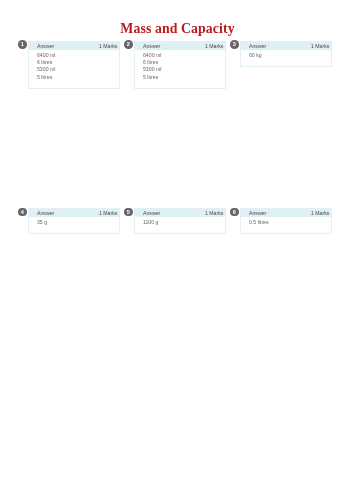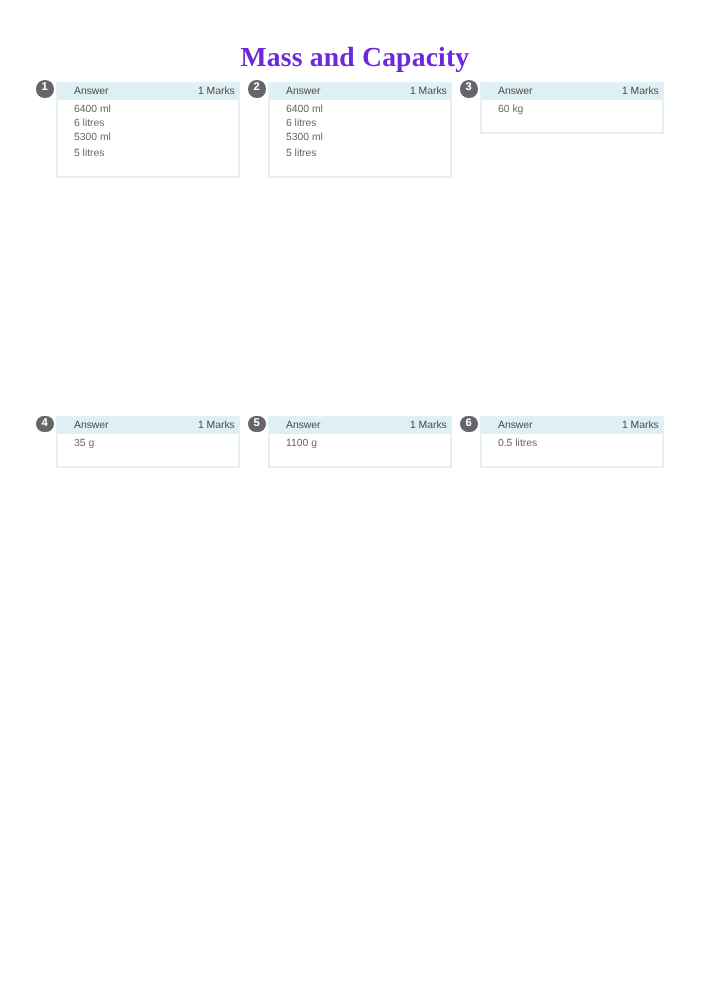--- a/index.html
+++ b/index.html
@@ -7,21 +7,21 @@
   body{width:353px;height:500px;background:#ffffff;
        font-family:"Liberation Sans",sans-serif;overflow:hidden;
        -webkit-font-smoothing:antialiased;}
 
   
   .page{position:relative;width:353px;height:500px;background:#ffffff;filter:blur(0px);}
 
   
   .title{position:absolute;left:1px;top:21px;width:353px;text-align:center;
     font-family:"Liberation Serif",serif;font-weight:700;font-size:13.8px;
-    letter-spacing:0.1px;color:#6d28d9;}
+    letter-spacing:0.1px;color:#b91c1c;}
 
   
   .grid{position:absolute;left:0;top:0;width:353px;height:500px;}
   .qitem{position:absolute;width:100px;}
 
   
   .num{position:absolute;left:0;top:0;width:8.6px;height:8.6px;border-radius:50%;
        background:#65656a;color:#ffffff;font-size:5.6px;line-height:8.8px;
        text-align:center;font-weight:700;font-family:"Liberation Sans",sans-serif;}
 

